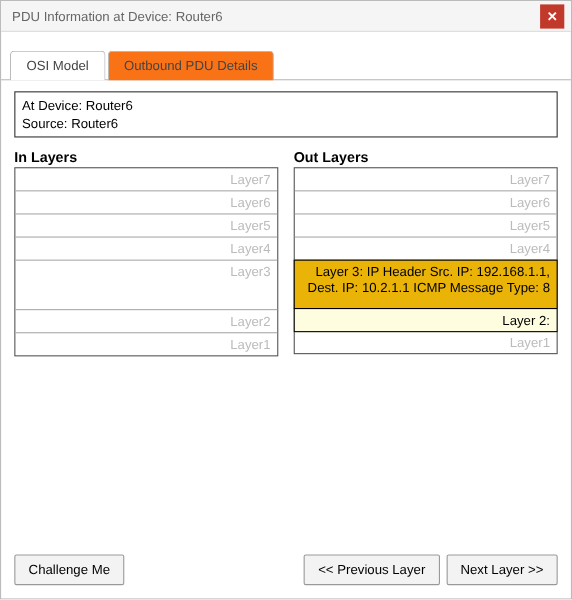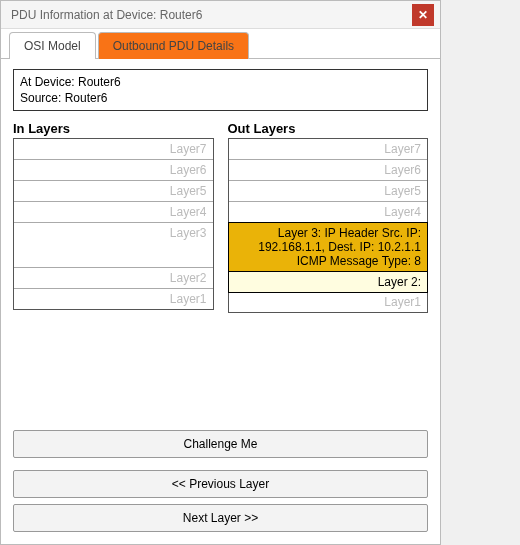--- a/index.html
+++ b/index.html
@@ -1,37 +1,37 @@
 <!DOCTYPE html>
 <html><head>
 <meta charset="utf-8">
 <style>
   * { box-sizing: border-box; margin: 0; padding: 0; }
   html, body { width: 520px; height: 545px; font-family: Arial, Helvetica, sans-serif; font-size: 12px; background: #f0f0f0; }
-  .window { width: 441px; height: 545px; background: #fff; border: 1px solid #bbb; position: relative; }
+  .window { width: 520px; height: 545px; background: #fff; border: 1px solid #bbb; position: relative; }
   .titlebar { height: 28px; display: flex; align-items: center; padding: 0 6px 0 10px; background: #f5f5f5; border-bottom: 1px solid #ddd; }
   .titlebar .title { flex: 1; color: #666; font-size: 12px; }
   .titlebar .close { width: 22px; height: 22px; background: #c0392b; color: #fff; display: flex; align-items: center; justify-content: center; font-size: 12px; font-weight: bold; cursor: pointer; }
-  .tabs { display: flex; align-items: flex-end; padding-left: 8px; margin-top: 2px; }
+  .tabs { display: flex; align-items: flex-end; padding-left: 8px; margin-top: 16px; }
   .tab { padding: 6px 14px; border: 1px solid #bbb; border-bottom: none; background: #f97316; color: #444; font-size: 12px; cursor: pointer; position: relative; top: 1px; border-top-left-radius: 4px; border-top-right-radius: 4px; margin-right: 2px; }
   .tab.active { background: #fff; z-index: 2; }
   .tabline { border-bottom: 1px solid #bbb; margin-top: 0; }
   .content { padding: 10px 12px; }
   .infobox { border: 1px solid #333; padding: 4px 6px; font-size: 12px; line-height: 1.35; margin-bottom: 10px; }
   .columns { display: flex; gap: 14px; }
   .col { flex: 1; }
   .col-head { font-weight: bold; font-size: 13px; margin-bottom: 2px; }
   .layerbox { border: 1px solid #555; text-align: right; }
   .layer { border-bottom: 1px solid #aaa; padding: 3px 6px; min-height: 20px; font-size: 12px; color: #bbb; }
   .layer:last-child { border-bottom: none; }
   .layer.tall { min-height: 45px; }
   .layer.on { color: #000; border: 1px solid #000; margin: -1px; position: relative; background: #eab308; }
   .layer.highlight { background: #fffde0; }
   .note { margin-top: 16px; font-size: 12px; line-height: 1.4; color: #000; }
-  .footer { position: absolute; left: 0; right: 0; bottom: 0; padding: 12px; display: flex; gap: 6px; flex-direction: column; }
+  .footer { position: absolute; left: 0; right: 0; bottom: 0; padding: 12px; display: flex; gap: 6px; }
   .footer .spacer { flex: 1; }
   .btn { padding: 6px 12px; border: 1px solid #999; background: #f3f3f3; font-size: 12px; cursor: pointer; border-radius: 2px; }
 </style>
 </head>
 <body>
 
 <div class="window">
 
   <div class="titlebar">
     <div class="title">PDU Information at Device: Router6</div>

